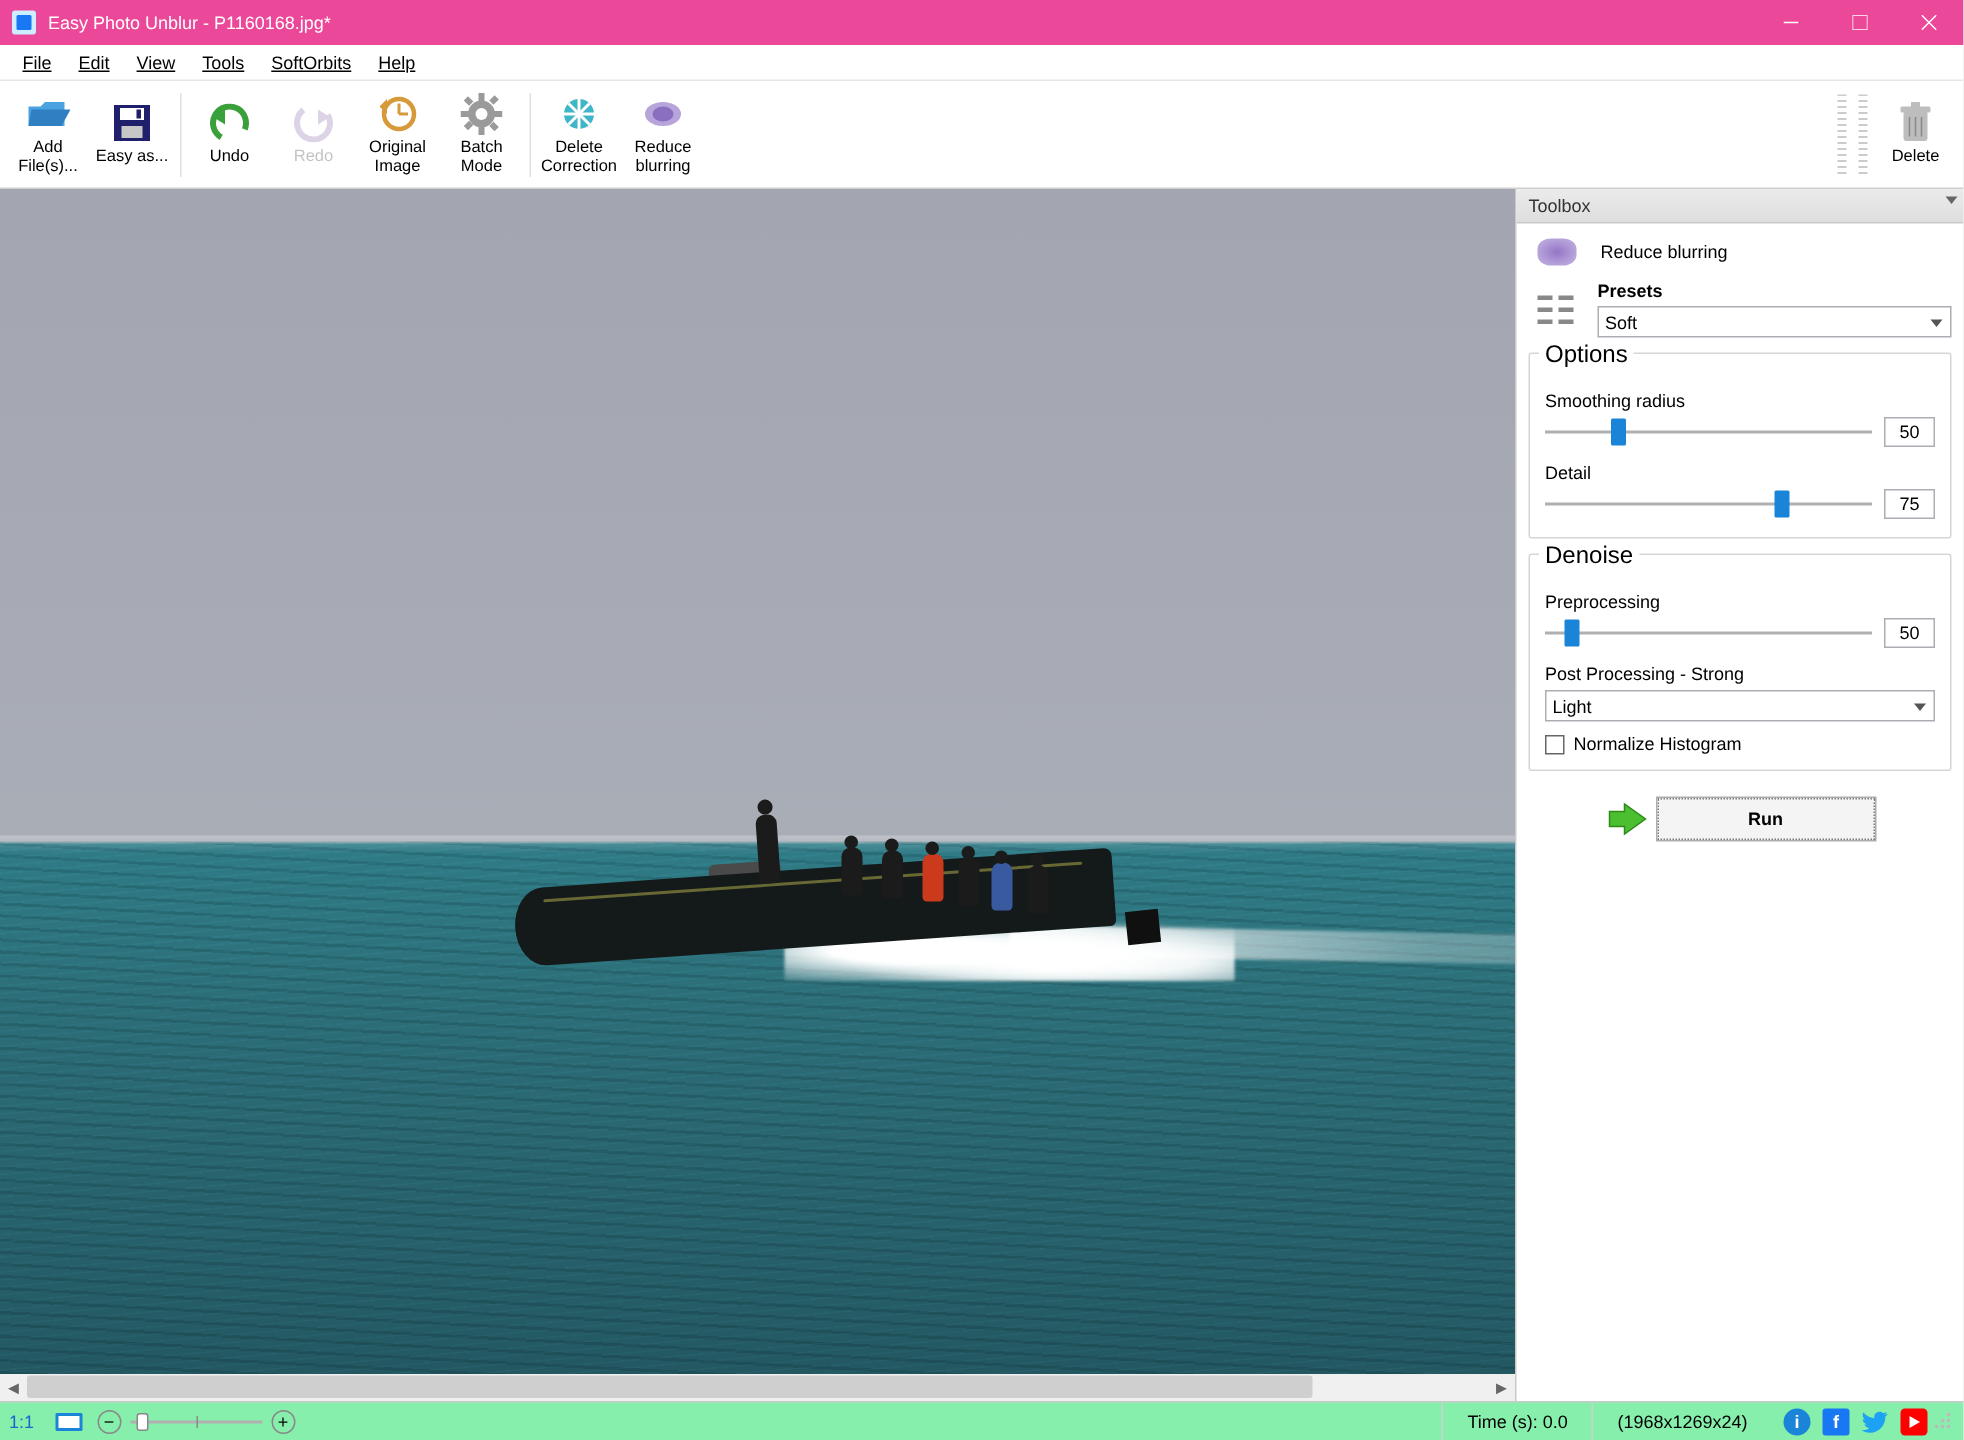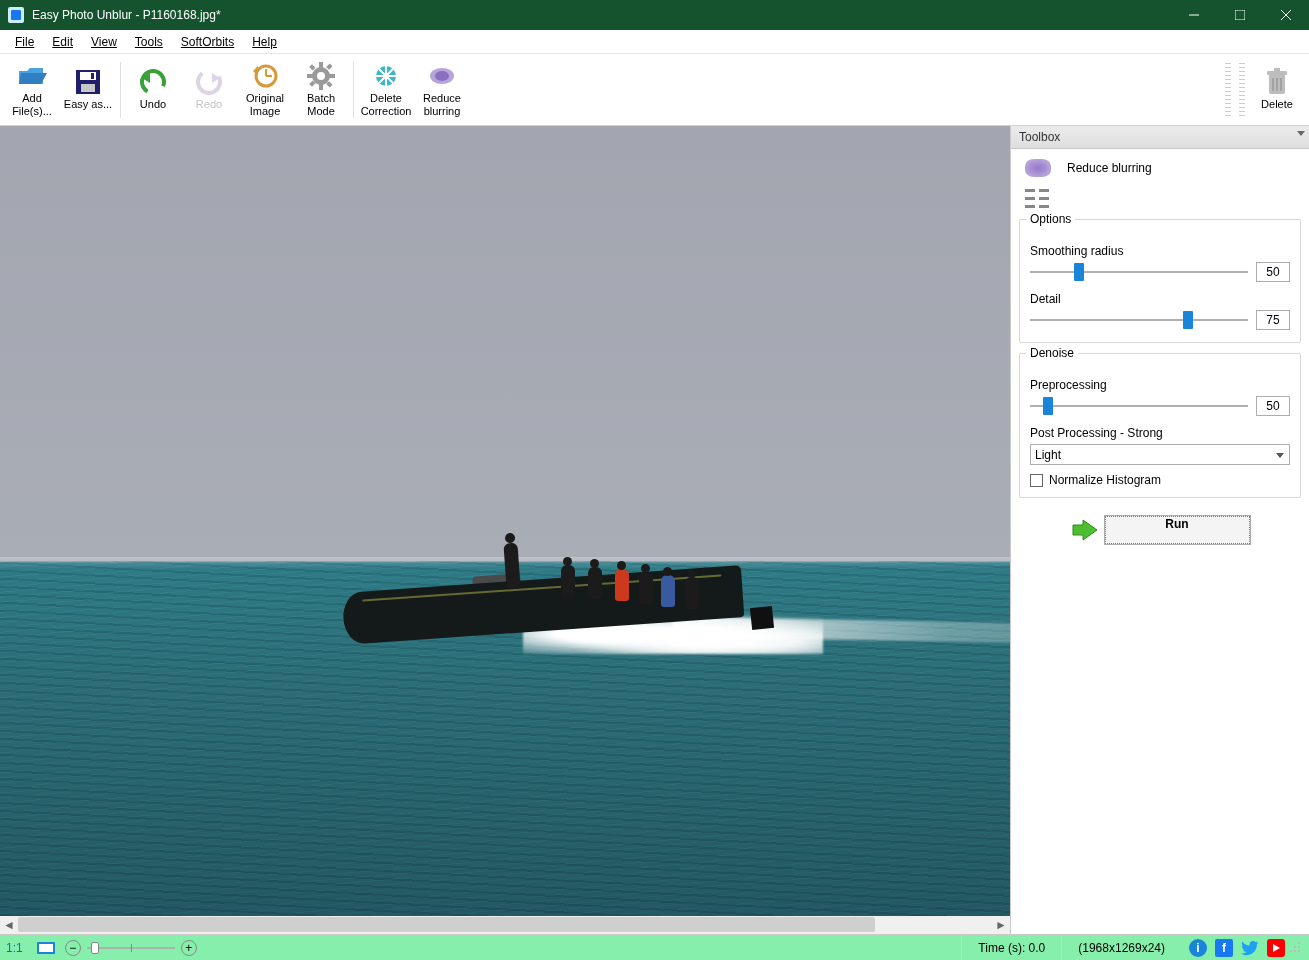--- a/index.html
+++ b/index.html
@@ -1,19 +1,19 @@
 <!DOCTYPE html>
 <html><head>
 <meta charset="utf-8">
 <style>
 * { box-sizing: border-box; margin: 0; padding: 0; font-family: 'Segoe UI', Tahoma, sans-serif; font-size: 12px; }
 html, body { width: 1309px; height: 960px; overflow: hidden; background: #fff; }
 
 
-.titlebar { height: 30px; background: #14532d; color: #fff; display: flex; align-items: center; padding-left: 8px; }
+.titlebar { height: 30px; background: #ec4899; color: #fff; display: flex; align-items: center; padding-left: 8px; }
 .titlebar .app-icon { width: 16px; height: 16px; background: #cceeff; margin-right: 8px; border-radius: 2px; position: relative; }
 .titlebar .app-icon::after { content:''; position:absolute; inset:3px; background:#1877f2; border-radius:1px;}
 .titlebar .title { flex: 1; font-size: 12px; }
 .winbtns { display: flex; height: 100%; }
 .winbtn { width: 46px; display: flex; align-items: center; justify-content: center; color: #fff; }
 
 
 .menubar { height: 24px; background: #fff; display: flex; align-items: center; padding: 0 6px; border-bottom: 1px solid #e6e6e6; }
 .menubar .menuitem { padding: 2px 9px; cursor: default; }
 .menubar .menuitem .ul { text-decoration: underline; }
@@ -83,31 +83,31 @@
   linear-gradient(#888,#888) 14px 18px/10px 3px no-repeat
 ;}
 .tb-presets-col{ flex:1; }
 .tb-label { font-size:12px; color:#000;}
 .tb-label.bold{ font-weight:700;}
 .select { display:flex; align-items:center; border:1px solid #abadb3; height:21px; padding:0 4px; background:#fff; position:relative; margin-top:3px;}
 .select .val{ flex:1; font-size:12px;}
 .select::after{content:'';position:absolute;right:5px;top:8px;width:0;height:0;border-left:4px solid transparent;border-right:4px solid transparent;border-top:5px solid #555;}
 
 .fieldset { border:1px solid #d6d6d6; border-radius:2px; margin: 6px 0 10px; padding: 24px 10px 10px; position:relative;}
-.fieldset .legend { position:absolute; left:6px; top:-8px; background:#fff; padding:0 4px; font-size:12px; color:#000;}
+.fieldset .legend { position:absolute; left:6px; top:-8px; background:#fff; padding:0 4px; font-size:16px; color:#000;}
 .slider-row{ margin-bottom:10px;}
 .slider-label{ font-size:12px; margin-bottom:4px; display:block;}
 .slider-wrap{ display:flex; align-items:center; gap:8px;}
 .slider-track{ flex:1; height:2px; background:#b0b0b0; position:relative; }
 .slider-thumb{ position:absolute; top:-8px; width:10px; height:18px; background:#1a84d8; border-radius:1px;}
 .slider-val{ width:34px; height:20px; border:1px solid #abadb3; text-align:center; font-size:12px; display:flex;align-items:center;justify-content:center; background:#fff;}
 .checkbox{ display:flex; align-items:center; gap:6px; margin-top:8px;}
 .checkbox .box{ width:13px;height:13px;border:1px solid #666; background:#fff;}
 .run-area{ display:flex; justify-content:center; margin-top:18px; gap:6px; align-items:center;}
-.run-btn{ display:flex;align-items:flex-start;justify-content:center; gap:8px; width:145px; height:28px; border:1px dotted #7a7a7a; outline:1px solid #adadad; background:#f4f4f4; font-weight:700; font-size:12px;}
+.run-btn{ display:flex;align-items:center;justify-content:center; gap:8px; width:145px; height:28px; border:1px dotted #7a7a7a; outline:1px solid #adadad; background:#f4f4f4; font-weight:700; font-size:12px;}
 .run-arrow-out{ width:28px;height:28px; display:flex;align-items:center;justify-content:center;}
 
 
 .statusbar { height: 26px; border-top: 1px solid #c9c9c9; background:#86efac; display:flex; align-items:center; padding:0 6px; font-size:12px;}
 .statusbar .zoom-label{ color:#1a66cc; margin-right:4px;}
 .statusbar .fit-icon{ width:18px; height:12px; background:#1a84d8; margin:0 10px; border-radius:1px; position:relative;}
 .statusbar .fit-icon::after{content:'';position:absolute;inset:2px;background:#fff;}
 .statusbar .fit-icon::before{content:'';position:absolute;inset:3px;background:#1a84d8;}
 .zoom-slider{ position:relative; width:88px; height:2px; background:#b0b0b0; margin:0 6px;}
 .zoom-slider .tick{position:absolute;top:-3px;width:1px;height:8px;background:#888;left:50%;}
@@ -320,20 +320,26 @@
       <span>Toolbox</span>
       <div class="dd"></div>
     </div>
     <div class="toolbox-body">
       <div class="tb-row">
         <div class="tb-blur-icon"></div>
         <span class="tb-label">Reduce blurring</span>
       </div>
       <div class="tb-row">
         <div class="tb-presets-icon"></div>
+        <div class="tb-presets-col">
+          <span class="tb-label bold">Presets</span>
+          <div class="select">
+            <span class="val">Soft</span>
+          </div>
+        </div>
       </div>
 
       <div class="fieldset">
         <div class="legend">Options</div>
         <div class="slider-row">
           <span class="slider-label">Smoothing radius</span>
           <div class="slider-wrap">
             <div class="slider-track">
                 <div class="slider-thumb" style="left:20%"></div>
               </div>

